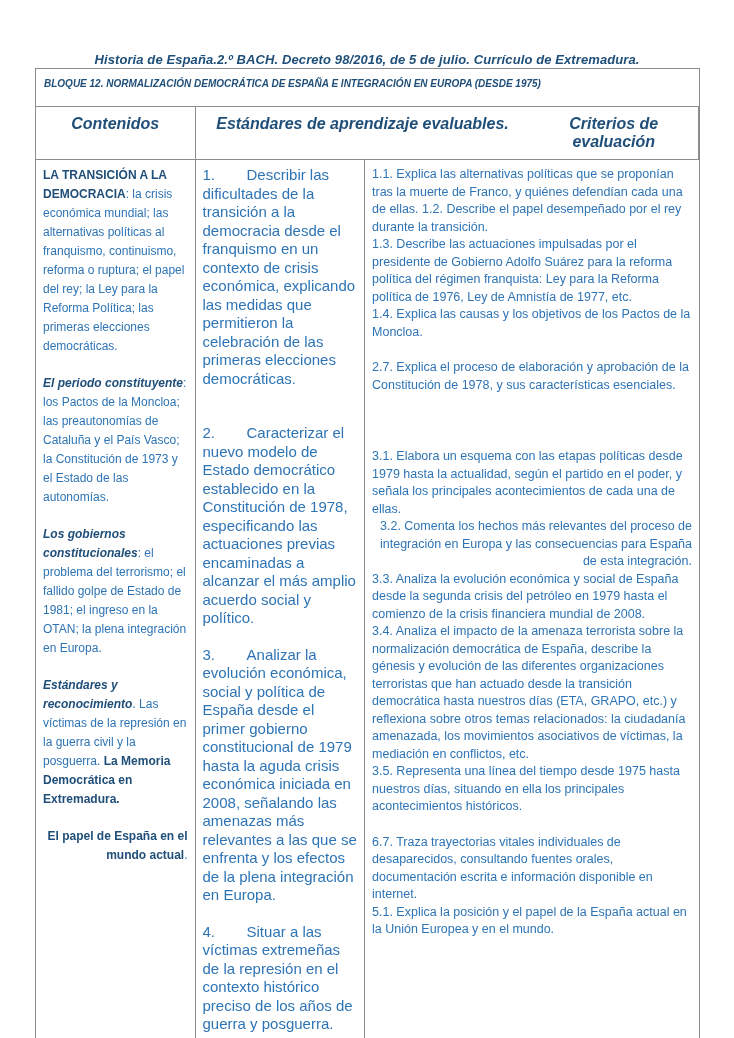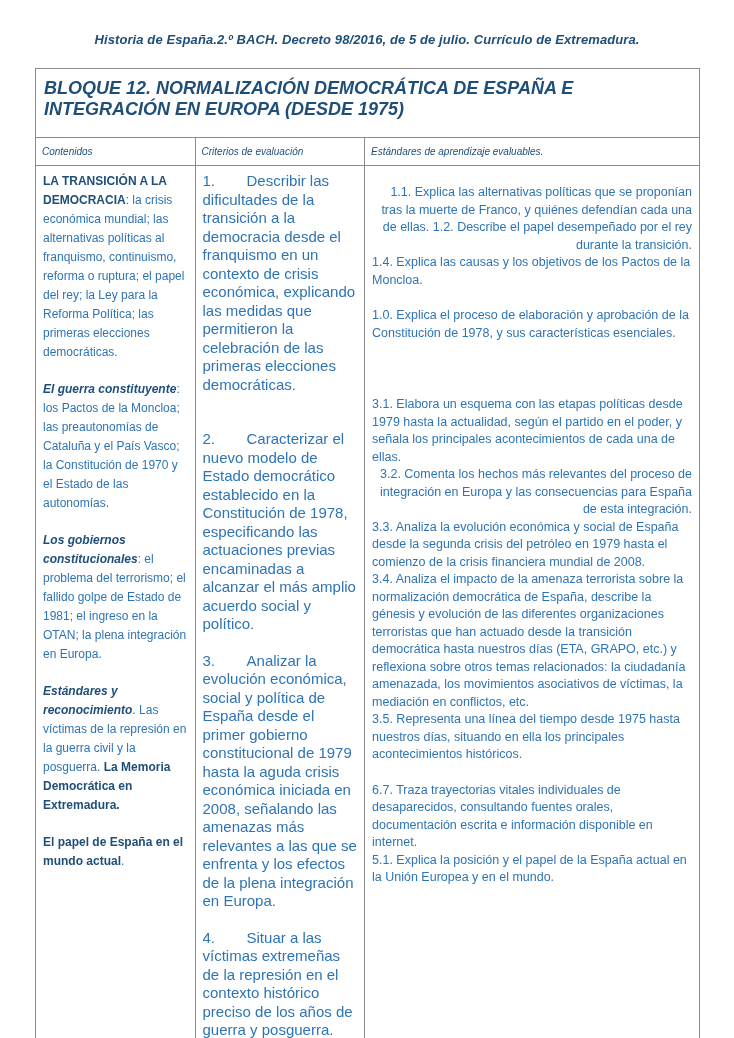--- a/index.html
+++ b/index.html
@@ -14,39 +14,41 @@
     width:734px;height:1038px;background:var(--page-bg);
     font-family:"Liberation Sans",sans-serif;
     position:relative;overflow:hidden;
   }
   .page-header{
     padding-top:32px;
     text-align:center;
     font-size:13px;font-weight:bold;font-style:italic;
     color:var(--heading-text);
     letter-spacing:0.1px;
+    margin-top:20px;
   }
   .tbl{
     position:absolute;left:35px;top:68px;width:665px;
     border:1px solid var(--table-border);
     color:var(--body-text);
   }
   .tbl-title{
     padding:9px 10px 17px 8px;
-    font-size:18px;font-weight:bold;font-style:italic;
+    font-size:10px;font-weight:bold;font-style:italic;
     color:var(--heading-text);
     border-bottom:1px solid var(--table-border);
   }
   .tbl-head{
     display:flex;
     border-bottom:1px solid var(--table-border);
   }
   .tbl-head .hcell{
     padding:8px 6px;
-    font-size:10px;font-weight:normal;font-style:italic;
+    text-align:center;
+    font-size:16px;font-weight:bold;font-style:italic;
     color:var(--heading-text);
   }
   .tbl-body{display:flex;align-items:stretch;}
   .cell{padding:6px 7px 10px 7px;min-height:782px;}
   .c1{width:160px;border-right:1px solid var(--table-border);}
   .c2{width:170px;border-right:1px solid var(--table-border);}
   .c3{width:335px;}
   .c1 .para{font-size:12px;line-height:19px;}
   .c2 .para{font-size:15px;line-height:18.5px;}
   .c3 .para{font-size:12.5px;line-height:17.5px;}
@@ -61,43 +63,44 @@
 <div class="page">
 
   <div class="page-header">Historia de España.2.º BACH. Decreto 98/2016, de 5 de julio. Currículo de Extremadura.</div>
 
   <div class="tbl">
 
     <div class="tbl-title">BLOQUE 12. NORMALIZACIÓN DEMOCRÁTICA DE ESPAÑA E INTEGRACIÓN EN EUROPA (DESDE 1975)</div>
 
     <div class="tbl-head">
       <div class="hcell c1">Contenidos</div>
+      <div class="hcell c3">Estándares de aprendizaje evaluables.</div>
       <div class="hcell c2">Criterios de evaluación</div>
-      <div class="hcell c3">Estándares de aprendizaje evaluables.</div>
     </div>
 
     <div class="tbl-body">
       <div class="cell c1">
           <p class="para" style="margin-top: 0px;"><span class="seg-bold">LA TRANSICIÓN A LA DEMOCRACIA</span><span>: la crisis económica mundial; las alternativas políticas al franquismo, continuismo, reforma o ruptura; el papel del rey; la Ley para la Reforma Política; las primeras elecciones democráticas.</span></p>
-          <p class="para" style="margin-top: 18px;"><span class="seg-bolditalic">El guerra constituyente</span><span>: los Pactos de la Moncloa; las preautonomías de Cataluña y el País Vasco; la Constitución de 1970 y el Estado de las autonomías.</span></p>
+          <p class="para" style="margin-top: 18px;"><span class="seg-bolditalic">El periodo constituyente</span><span>: los Pactos de la Moncloa; las preautonomías de Cataluña y el País Vasco; la Constitución de 1973 y el Estado de las autonomías.</span></p>
           <p class="para" style="margin-top: 18px;"><span class="seg-bolditalic">Los gobiernos constitucionales</span><span>: el problema del terrorismo; el fallido golpe de Estado de 1981; el ingreso en la OTAN; la plena integración en Europa.</span></p>
           <p class="para" style="margin-top: 18px;"><span class="seg-bolditalic">Estándares y reconocimiento</span><span>. Las víctimas de la represión en la guerra civil y la posguerra. </span><span class="seg-bold">La Memoria Democrática en Extremadura.</span></p>
-          <p class="para" style="margin-top: 18px;"><span class="seg-bold">El papel de España en el mundo actual</span><span>.</span></p>
+          <p class="para" style="margin-top: 18px; text-align: right;"><span class="seg-bold">El papel de España en el mundo actual</span><span>.</span></p>
         </div>
       <div class="cell c2">
           <p class="para" style="margin-top: 0px;"><span class="num">1.</span>Describir las dificultades de la transición a la democracia desde el franquismo en un contexto de crisis económica, explicando las medidas que permitieron la celebración de las primeras elecciones democráticas.</p>
           <p class="para" style="margin-top: 36px;"><span class="num">2.</span>Caracterizar el nuevo modelo de Estado democrático establecido en la Constitución de 1978, especificando las actuaciones previas encaminadas a alcanzar el más amplio acuerdo social y político.</p>
           <p class="para" style="margin-top: 18px;"><span class="num">3.</span>Analizar la evolución económica, social y política de España desde el primer gobierno constitucional de 1979 hasta la aguda crisis económica iniciada en 2008, señalando las amenazas más relevantes a las que se enfrenta y los efectos de la plena integración en Europa.</p>
           <p class="para" style="margin-top: 18px;"><span class="num">4.</span>Situar a las víctimas extremeñas de la represión en el contexto histórico preciso de los años de guerra y posguerra.</p>
           <p class="para" style="margin-top: 18px;"><span class="num">5.</span>Resumir el papel de España en el mundo actual, especificando su posición en la Unión Europea y sus relaciones con otros ámbitos geopolíticos.</p>
         </div>
       <div class="cell c3">
-          <p class="para" style="margin-top: 12px; text-align: right;">1.1. Explica las alternativas políticas que se proponían tras la muerte de Franco, y quiénes defendían cada una de ellas. 1.2. Describe el papel desempeñado por el rey durante la transición.</p>
+          <p class="para" style="margin-top: 0px;">1.1. Explica las alternativas políticas que se proponían tras la muerte de Franco, y quiénes defendían cada una de ellas. 1.2. Describe el papel desempeñado por el rey durante la transición.</p>
+          <p class="para" style="margin-top: 0px;">1.3. Describe las actuaciones impulsadas por el presidente de Gobierno Adolfo Suárez para la reforma política del régimen franquista: Ley para la Reforma política de 1976, Ley de Amnistía de 1977, etc.</p>
           <p class="para" style="margin-top: 0px;">1.4. Explica las causas y los objetivos de los Pactos de la Moncloa.</p>
-          <p class="para" style="margin-top: 18px;">1.0. Explica el proceso de elaboración y aprobación de la Constitución de 1978, y sus características esenciales.</p>
+          <p class="para" style="margin-top: 18px;">2.7. Explica el proceso de elaboración y aprobación de la Constitución de 1978, y sus características esenciales.</p>
           <p class="para" style="margin-top: 54px;">3.1. Elabora un esquema con las etapas políticas desde 1979 hasta la actualidad, según el partido en el poder, y señala los principales acontecimientos de cada una de ellas.</p>
           <p class="para" style="margin-top: 0px; text-align: right;">3.2. Comenta los hechos más relevantes del proceso de integración en Europa y las consecuencias para España de esta integración.</p>
           <p class="para" style="margin-top: 0px;">3.3. Analiza la evolución económica y social de España desde la segunda crisis del petróleo en 1979 hasta el comienzo de la crisis financiera mundial de 2008.</p>
           <p class="para" style="margin-top: 0px;">3.4. Analiza el impacto de la amenaza terrorista sobre la normalización democrática de España, describe la génesis y evolución de las diferentes organizaciones terroristas que han actuado desde la transición democrática hasta nuestros días (ETA, GRAPO, etc.) y reflexiona sobre otros temas relacionados: la ciudadanía amenazada, los movimientos asociativos de víctimas, la mediación en conflictos, etc.</p>
           <p class="para" style="margin-top: 0px;">3.5. Representa una línea del tiempo desde 1975 hasta nuestros días, situando en ella los principales acontecimientos históricos.</p>
           <p class="para" style="margin-top: 18px;">6.7. Traza trayectorias vitales individuales de desaparecidos, consultando fuentes orales, documentación escrita e información disponible en internet.</p>
           <p class="para" style="margin-top: 0px;">5.1. Explica la posición y el papel de la España actual en la Unión Europea y en el mundo.</p>
         </div>
     </div>
 

